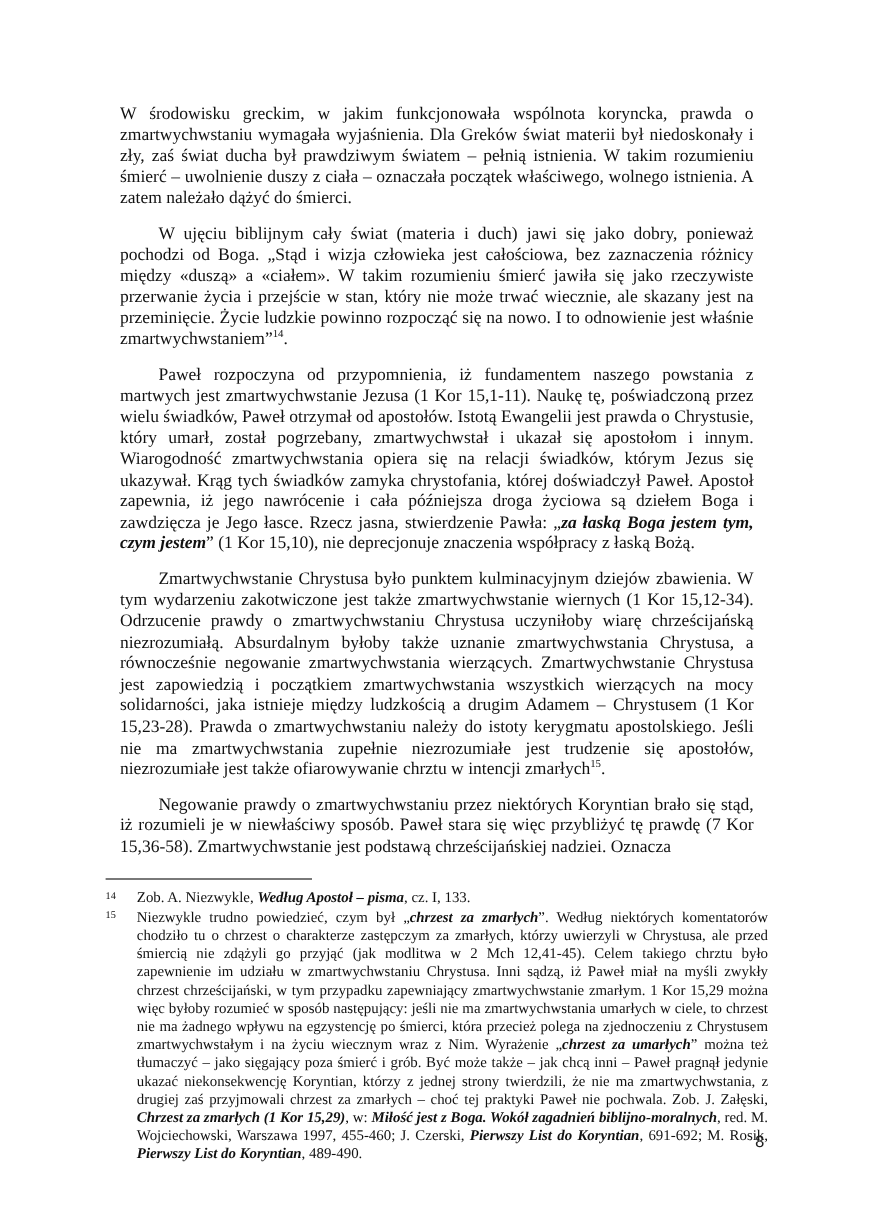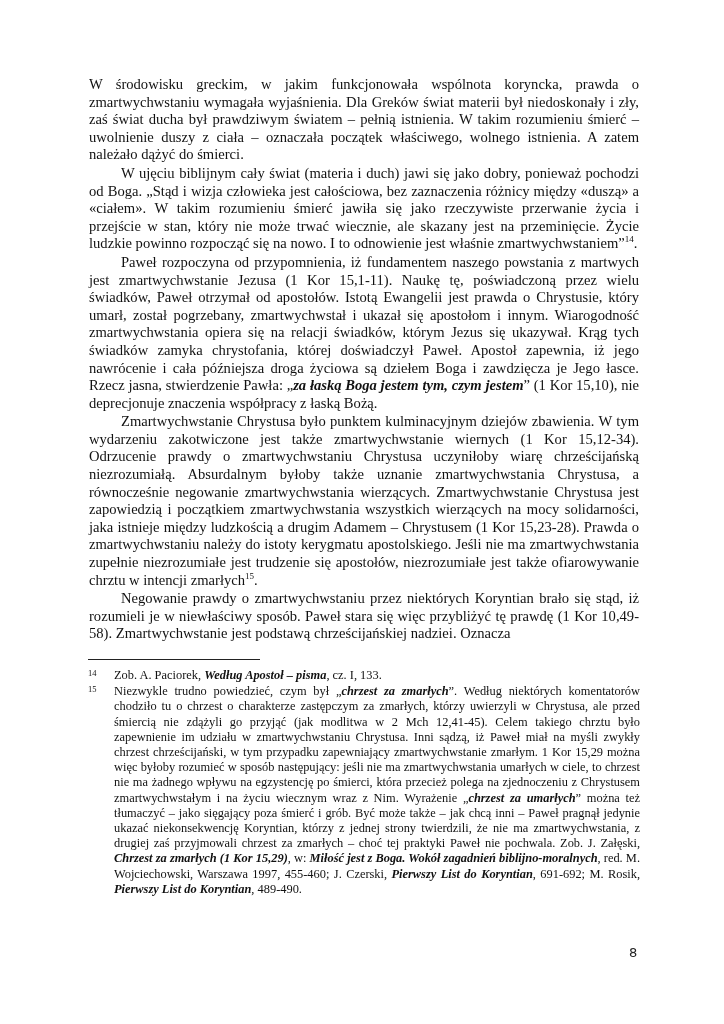--- a/index.html
+++ b/index.html
@@ -2,41 +2,41 @@
 <html><head>
 <meta charset="utf-8">
 <style>
   html, body { margin: 0; padding: 0; background: #ffffff; }
   body { width: 724px; height: 1024px; position: relative; overflow: hidden; }
   .page {
     position: absolute; left: 88px; top: 75px; width: 552px;
     font-family: "Liberation Serif", serif; color: #111;
   }
   .body-text p {
-    margin: 1px; font-size: 14.6px; line-height: 17.6px; text-align: justify;
+    margin: 12px; font-size: 14.6px; line-height: 17.6px; text-align: justify;
     text-indent: 0;
   }
   .body-text p.indent { text-indent: 32px; }
   sup { font-size: 9px; line-height: 0; vertical-align: super; }
   .fn-rule { width: 172px; border-top: 1px solid #222; margin: 16px 0 8px 0; height: 0; }
   .footnote { position: relative; padding-left: 26px; font-size: 12.4px; line-height: 15.2px; text-align: justify; margin: 0 0 1px 0; }
   .footnote .fn-num { position: absolute; left: 0; top: -2px; font-size: 8.5px; }
   .pagenum { position: absolute; left: 629px; top: 945px; font-family: "DejaVu Sans", sans-serif; font-size: 13px; color: #222; }
   i { font-style: italic; font-weight: bold; }
 </style>
 </head>
 <body>
 
 <div class="page">
   <div class="body-text" id="body-text">
       <p><span>W środowisku greckim, w jakim funkcjonowała wspólnota koryncka, prawda o zmartwychwstaniu wymagała wyjaśnienia. Dla Greków świat materii był niedoskonały i zły, zaś świat ducha był prawdziwym światem – pełnią istnienia. W takim rozumieniu śmierć – uwolnienie duszy z ciała – oznaczała początek właściwego, wolnego istnienia. A zatem należało dążyć do śmierci.</span></p>
       <p class="indent"><span>W ujęciu biblijnym cały świat (materia i duch) jawi się jako dobry, ponieważ pochodzi od Boga. „Stąd i wizja człowieka jest całościowa, bez zaznaczenia różnicy między «duszą» a «ciałem». W takim rozumieniu śmierć jawiła się jako rzeczywiste przerwanie życia i przejście w stan, który nie może trwać wiecznie, ale skazany jest na przeminięcie. Życie ludzkie powinno rozpocząć się na nowo. I to odnowienie jest właśnie zmartwychwstaniem”</span><sup>14</sup><span>.</span></p>
       <p class="indent"><span>Paweł rozpoczyna od przypomnienia, iż fundamentem naszego powstania z martwych jest zmartwychwstanie Jezusa (1 Kor 15,1-11). Naukę tę, poświadczoną przez wielu świadków, Paweł otrzymał od apostołów. Istotą Ewangelii jest prawda o Chrystusie, który umarł, został pogrzebany, zmartwychwstał i ukazał się apostołom i innym. Wiarogodność zmartwychwstania opiera się na relacji świadków, którym Jezus się ukazywał. Krąg tych świadków zamyka chrystofania, której doświadczył Paweł. Apostoł zapewnia, iż jego nawrócenie i cała późniejsza droga życiowa są dziełem Boga i zawdzięcza je Jego łasce. Rzecz jasna, stwierdzenie Pawła: „</span><i>za łaską Boga jestem tym, czym jestem</i><span>” (1 Kor 15,10), nie deprecjonuje znaczenia współpracy z łaską Bożą.</span></p>
       <p class="indent"><span>Zmartwychwstanie Chrystusa było punktem kulminacyjnym dziejów zbawienia. W tym wydarzeniu zakotwiczone jest także zmartwychwstanie wiernych (1 Kor 15,12-34). Odrzucenie prawdy o zmartwychwstaniu Chrystusa uczyniłoby wiarę chrześcijańską niezrozumiałą. Absurdalnym byłoby także uznanie zmartwychwstania Chrystusa, a równocześnie negowanie zmartwychwstania wierzących. Zmartwychwstanie Chrystusa jest zapowiedzią i początkiem zmartwychwstania wszystkich wierzących na mocy solidarności, jaka istnieje między ludzkością a drugim Adamem – Chrystusem (1 Kor 15,23-28). Prawda o zmartwychwstaniu należy do istoty kerygmatu apostolskiego. Jeśli nie ma zmartwychwstania zupełnie niezrozumiałe jest trudzenie się apostołów, niezrozumiałe jest także ofiarowywanie chrztu w intencji zmarłych</span><sup>15</sup><span>.</span></p>
-      <p class="indent"><span>Negowanie prawdy o zmartwychwstaniu przez niektórych Koryntian brało się stąd, iż rozumieli je w niewłaściwy sposób. Paweł stara się więc przybliżyć tę prawdę (1 Kor 10,49-58). Zmartwychwstanie jest podstawą chrześcijańskiej nadziei. Oznacza</span></p>
+      <p class="indent"><span>Negowanie prawdy o zmartwychwstaniu przez niektórych Koryntian brało się stąd, iż rozumieli je w niewłaściwy sposób. Paweł stara się więc przybliżyć tę prawdę (7 Kor 15,36-58). Zmartwychwstanie jest podstawą chrześcijańskiej nadziei. Oznacza</span></p>
     </div>
   <div class="fn-rule"></div>
   <div id="footnotes">
-      <div class="footnote"><span class="fn-num">14</span><span>Zob. A. Paciorek, </span><i>Według Apostoł – pisma</i><span>, cz. I, 133.</span></div>
+      <div class="footnote"><span class="fn-num">14</span><span>Zob. A. Niezwykle, </span><i>Według Apostoł – pisma</i><span>, cz. I, 133.</span></div>
       <div class="footnote"><span class="fn-num">15</span><span>Niezwykle trudno powiedzieć, czym był „</span><i>chrzest za zmarłych</i><span>”. Według niektórych komentatorów chodziło tu o chrzest o charakterze zastępczym za zmarłych, którzy uwierzyli w Chrystusa, ale przed śmiercią nie zdążyli go przyjąć (jak modlitwa w 2 Mch 12,41-45). Celem takiego chrztu było zapewnienie im udziału w zmartwychwstaniu Chrystusa. Inni sądzą, iż Paweł miał na myśli zwykły chrzest chrześcijański, w tym przypadku zapewniający zmartwychwstanie zmarłym. 1 Kor 15,29 można więc byłoby rozumieć w sposób następujący: jeśli nie ma zmartwychwstania umarłych w ciele, to chrzest nie ma żadnego wpływu na egzystencję po śmierci, która przecież polega na zjednoczeniu z Chrystusem zmartwychwstałym i na życiu wiecznym wraz z Nim. Wyrażenie „</span><i>chrzest za umarłych</i><span>” można też tłumaczyć – jako sięgający poza śmierć i grób. Być może także – jak chcą inni – Paweł pragnął jedynie ukazać niekonsekwencję Koryntian, którzy z jednej strony twierdzili, że nie ma zmartwychwstania, z drugiej zaś przyjmowali chrzest za zmarłych – choć tej praktyki Paweł nie pochwala. Zob. J. Załęski, </span><i>Chrzest za zmarłych (1 Kor 15,29)</i><span>, w: </span><i>Miłość jest z Boga. Wokół zagadnień biblijno-moralnych</i><span>, red. M. Wojciechowski, Warszawa 1997, 455-460; J. Czerski, </span><i>Pierwszy List do Koryntian</i><span>, 691-692; M. Rosik, </span><i>Pierwszy List do Koryntian</i><span>, 489-490.</span></div>
     </div>
 </div>
 <div class="pagenum">8</div>
 
 </body></html>

